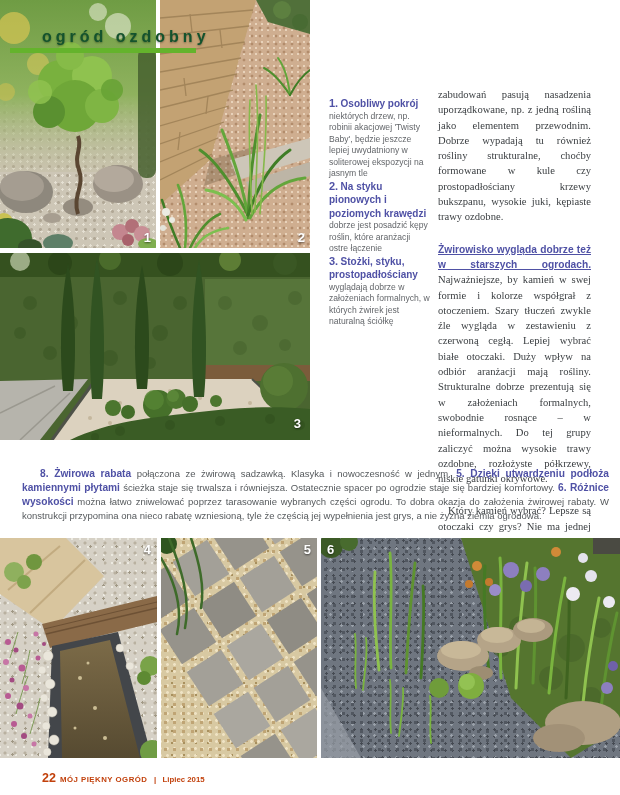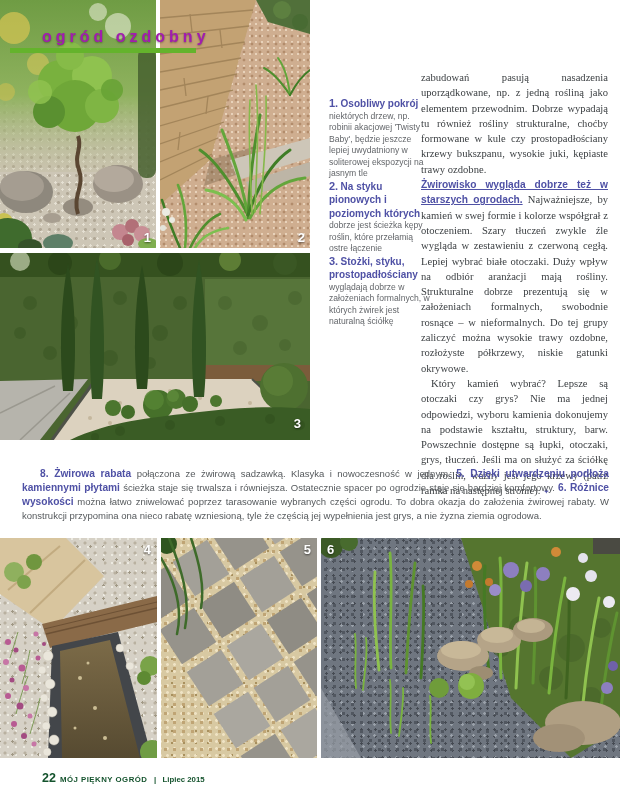--- a/index.html
+++ b/index.html
@@ -40,47 +40,47 @@
                        radial-gradient(#a8905e 1px,transparent 1.4px);
       background-size:9px 9px,7px 7px,12px 12px;background-position:0 0,3px 4px,5px 7px;}
   .photo6{left:321px;top:538px;width:299px;height:220px;
       background-color:#6f7680;
       background-image:radial-gradient(#515760 1.5px,transparent 2px),
                        radial-gradient(#9aa1aa 1.1px,transparent 1.5px),
                        radial-gradient(#454a52 1px,transparent 1.3px);
       background-size:9px 9px,11px 11px,7px 7px;background-position:0 0,4px 5px,2px 6px;}
 
   
-  .section-title{position:absolute;left:42px;top:28px;z-index:6;color:#a21caf;
+  .section-title{position:absolute;left:42px;top:28px;z-index:6;color:#14532d;
       font-size:16px;font-weight:bold;letter-spacing:4px;
       text-shadow:0 1px 2px rgba(0,0,0,.35);}
   .title-underline{position:absolute;left:10px;top:48px;width:186px;height:5px;z-index:6;}
 
   
   .captions{position:absolute;left:329px;top:97px;width:101px;}
   .cap{margin:0;color:#63666a;font-size:8.6px;line-height:11.5px;}
   .cap-head{font-weight:bold;font-size:11px;line-height:13px;}
   .cap-title{font-weight:bold;font-size:10px;line-height:13px;}
 
   
   .article{position:absolute;left:421px;top:70px;width:187px;
       font-family:"Liberation Serif",serif;font-size:10.6px;line-height:15.3px;
       color:#3a3e41;text-align:justify;}
-  .ap{margin:0;}
+  .ap{margin:17px;}
   .ap.indent{text-indent:10px;}
   .lead{font-family:"Liberation Sans",sans-serif;font-weight:bold;font-size:10.2px;text-decoration:underline;}
   .endmark{font-family:"Liberation Sans",sans-serif;font-size:8px;}
 
   
   .band-caption{position:absolute;left:22px;top:467px;width:587px;
       font-size:9.5px;line-height:14px;color:#55595c;text-align:justify;text-indent:18px;}
   .band-head{font-weight:bold;font-size:10.2px;}
 
   
-  .page-footer{position:absolute;left:42px;top:768px;color:#14532d;white-space:nowrap;}
+  .page-footer{position:absolute;left:42px;top:768px;color:#c2410c;white-space:nowrap;}
   .folio{font-size:12.5px;font-weight:bold;}
   .mag{font-size:7.8px;font-weight:bold;letter-spacing:.5px;margin-left:4px;}
   .sep{font-size:7.8px;font-weight:bold;margin:0 2px;}
   .issue{font-size:7.8px;font-weight:bold;}
 
   .accent-blue{color:#4f51a5;}
 </style>
 </head>
 <body>
 
@@ -258,21 +258,21 @@
         <circle cx="270" cy="166" r="5"></circle>
           <circle cx="300" cy="172" r="5"></circle>
           <circle cx="95" cy="184" r="4"></circle>
       </g>
     </svg>
     <span class="badge b-br" style="right:9px;bottom:10px;">3</span>
   </div>
 
   <aside class="captions">
     <p class="cap"><span class="cap-head accent-blue">1.</span> <span class="cap-title accent-blue">Osobliwy pokrój</span> <span>niektórych drzew, np. robinii akacjowej 'Twisty Baby', będzie jeszcze lepiej uwydatniony w soliterowej ekspozycji na jasnym tle</span></p>
-    <p class="cap"><span class="cap-head accent-blue">2.</span> <span class="cap-title accent-blue">Na styku pionowych i poziomych których</span> <span>dobrze jest ścieżka kępy roślin, które przełamią ostre łączenie</span></p>
+    <p class="cap"><span class="cap-head accent-blue">2.</span> <span class="cap-title accent-blue">Na styku pionowych i poziomych krawędzi</span> <span>dobrze jest posadzić kępy roślin, które aranżacji ostre łączenie</span></p>
     <p class="cap"><span class="cap-head accent-blue">3.</span> <span class="cap-title accent-blue">Stożki, styku, prostopadłościany</span> <span>wyglądają dobrze w założeniach formalnych, w których żwirek jest naturalną ściółkę</span></p>
   </aside>
 
   <section class="article">
     <p class="ap">zabudowań pasują nasadzenia uporządkowane, np. z jedną rośliną jako elementem przewodnim. Dobrze wypadają tu również rośliny strukturalne, choćby formowane w kule czy prostopadłościany krzewy bukszpanu, wysokie juki, kępiaste trawy ozdobne.</p>
     <p class="ap"><span class="lead accent-blue">Żwirowisko wygląda dobrze też w starszych ogrodach.</span> <span>Najważniejsze, by kamień w swej formie i kolorze współgrał z otoczeniem. Szary tłuczeń zwykle źle wygląda w zestawieniu z czerwoną cegłą. Lepiej wybrać białe otoczaki. Duży wpływ na odbiór aranżacji mają rośliny. Strukturalne dobrze prezentują się w założeniach formalnych, swobodnie rosnące – w nieformalnych. Do tej grupy zaliczyć można wysokie trawy ozdobne, rozłożyste półkrzewy, niskie gatunki okrywowe.</span></p>
     <p class="ap indent"><span>Który kamień wybrać? Lepsze są otoczaki czy grys? Nie ma jednej odpowiedzi, wyboru kamienia dokonujemy na podstawie kształtu, struktury, barw. Powszechnie dostępne są łupki, otoczaki, grys, tłuczeń. Jeśli ma on służyć za ściółkę dla roślin, ważny jest jego krzewy (patrz ramka na następnej stronie).</span> <span class="endmark accent-blue">✦</span></p>
   </section>
 
   <section class="band-caption">

